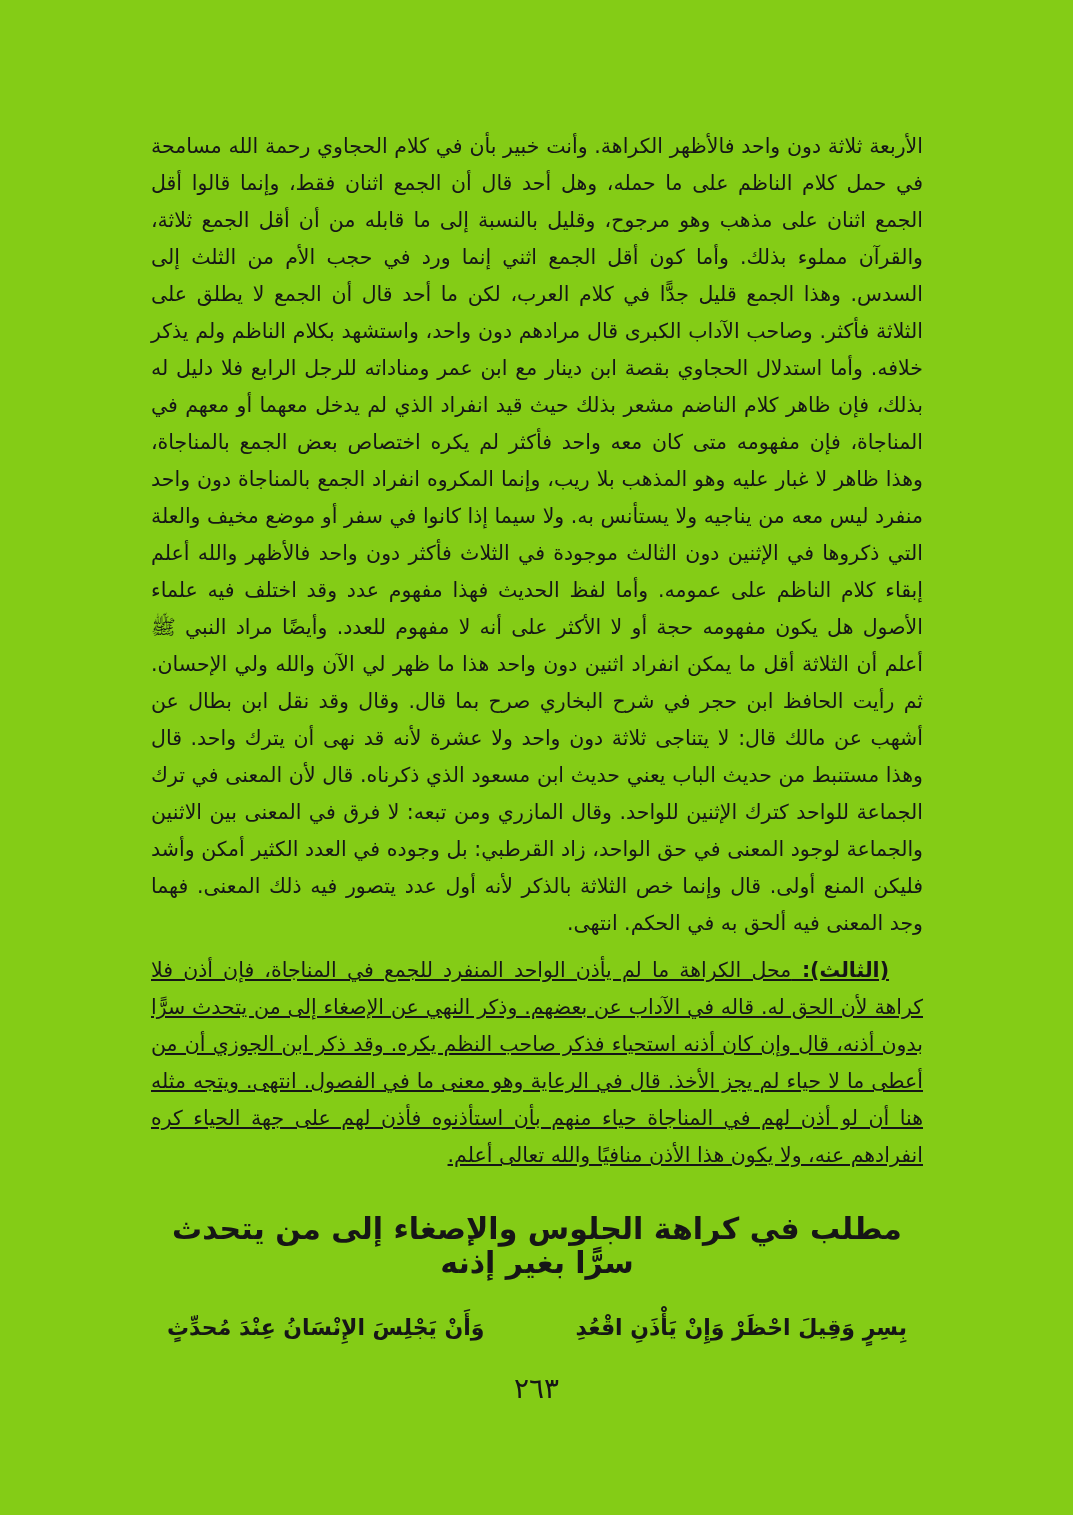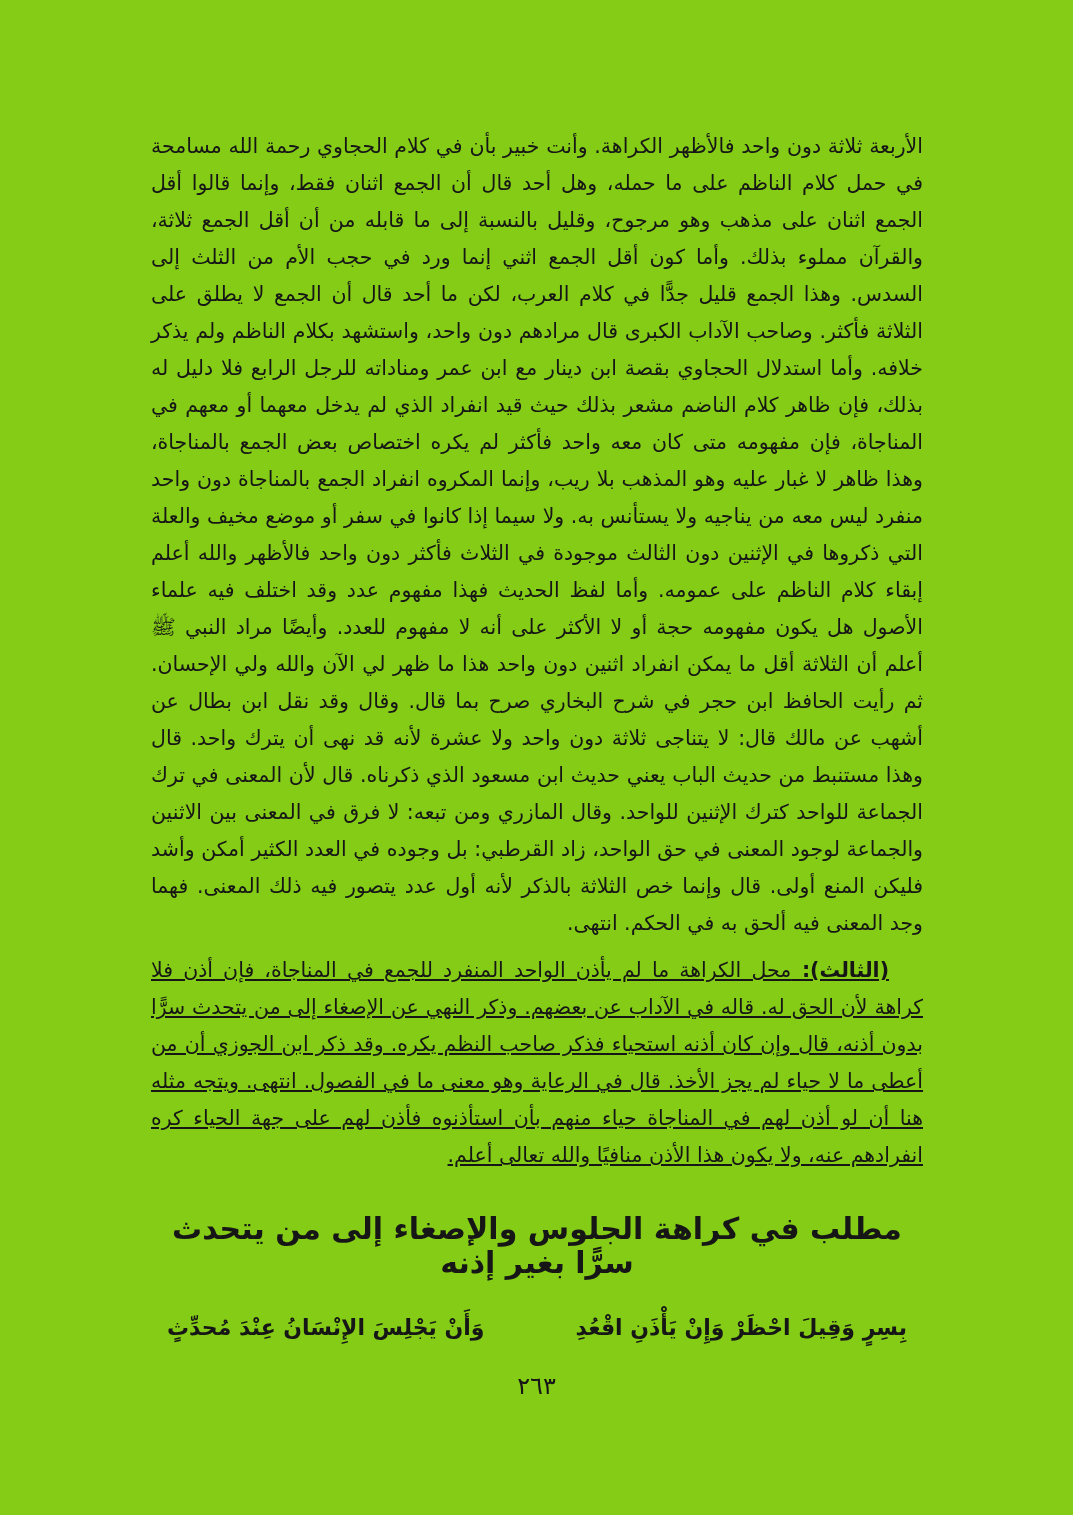--- a/index.html
+++ b/index.html
@@ -62,21 +62,21 @@
   }
   .verse .hemistich {
     white-space: nowrap;
   }
   .page-number {
     position: absolute;
     top: 1372px;
     left: 0;
     width: 100%;
     text-align: center;
-    font-size: 24px;
+    font-size: 28px;
     letter-spacing: 2px;
   }
 </style>
 </head>
 <body>
 
 <div class="sheet">
   <div class="text-block">
 
     <p class="body-par">الأربعة ثلاثة دون واحد فالأظهر الكراهة. وأنت خبير بأن في كلام الحجاوي رحمة الله مسامحة في حمل كلام الناظم على ما حمله، وهل أحد قال أن الجمع اثنان فقط، وإنما قالوا أقل الجمع اثنان على مذهب وهو مرجوح، وقليل بالنسبة إلى ما قابله من أن أقل الجمع ثلاثة، والقرآن مملوء بذلك. وأما كون أقل الجمع اثني إنما ورد في حجب الأم من الثلث إلى السدس. وهذا الجمع قليل جدًّا في كلام العرب، لكن ما أحد قال أن الجمع لا يطلق على الثلاثة فأكثر. وصاحب الآداب الكبرى قال مرادهم دون واحد، واستشهد بكلام الناظم ولم يذكر خلافه. وأما استدلال الحجاوي بقصة ابن دينار مع ابن عمر ومناداته للرجل الرابع فلا دليل له بذلك، فإن ظاهر كلام الناضم مشعر بذلك حيث قيد انفراد الذي لم يدخل معهما أو معهم في المناجاة، فإن مفهومه متى كان معه واحد فأكثر لم يكره اختصاص بعض الجمع بالمناجاة، وهذا ظاهر لا غبار عليه وهو المذهب بلا ريب، وإنما المكروه انفراد الجمع بالمناجاة دون واحد منفرد ليس معه من يناجيه ولا يستأنس به. ولا سيما إذا كانوا في سفر أو موضع مخيف والعلة التي ذكروها في الإثنين دون الثالث موجودة في الثلاث فأكثر دون واحد فالأظهر والله أعلم إبقاء كلام الناظم على عمومه. وأما لفظ الحديث فهذا مفهوم عدد وقد اختلف فيه علماء الأصول هل يكون مفهومه حجة أو لا الأكثر على أنه لا مفهوم للعدد. وأيضًا مراد النبي ﷺ أعلم أن الثلاثة أقل ما يمكن انفراد اثنين دون واحد هذا ما ظهر لي الآن والله ولي الإحسان. ثم رأيت الحافظ ابن حجر في شرح البخاري صرح بما قال. وقال وقد نقل ابن بطال عن أشهب عن مالك قال: لا يتناجى ثلاثة دون واحد ولا عشرة لأنه قد نهى أن يترك واحد. قال وهذا مستنبط من حديث الباب يعني حديث ابن مسعود الذي ذكرناه. قال لأن المعنى في ترك الجماعة للواحد كترك الإثنين للواحد. وقال المازري ومن تبعه: لا فرق في المعنى بين الاثنين والجماعة لوجود المعنى في حق الواحد، زاد القرطبي: بل وجوده في العدد الكثير أمكن وأشد فليكن المنع أولى. قال وإنما خص الثلاثة بالذكر لأنه أول عدد يتصور فيه ذلك المعنى. فهما وجد المعنى فيه ألحق به في الحكم. انتهى.</p>

